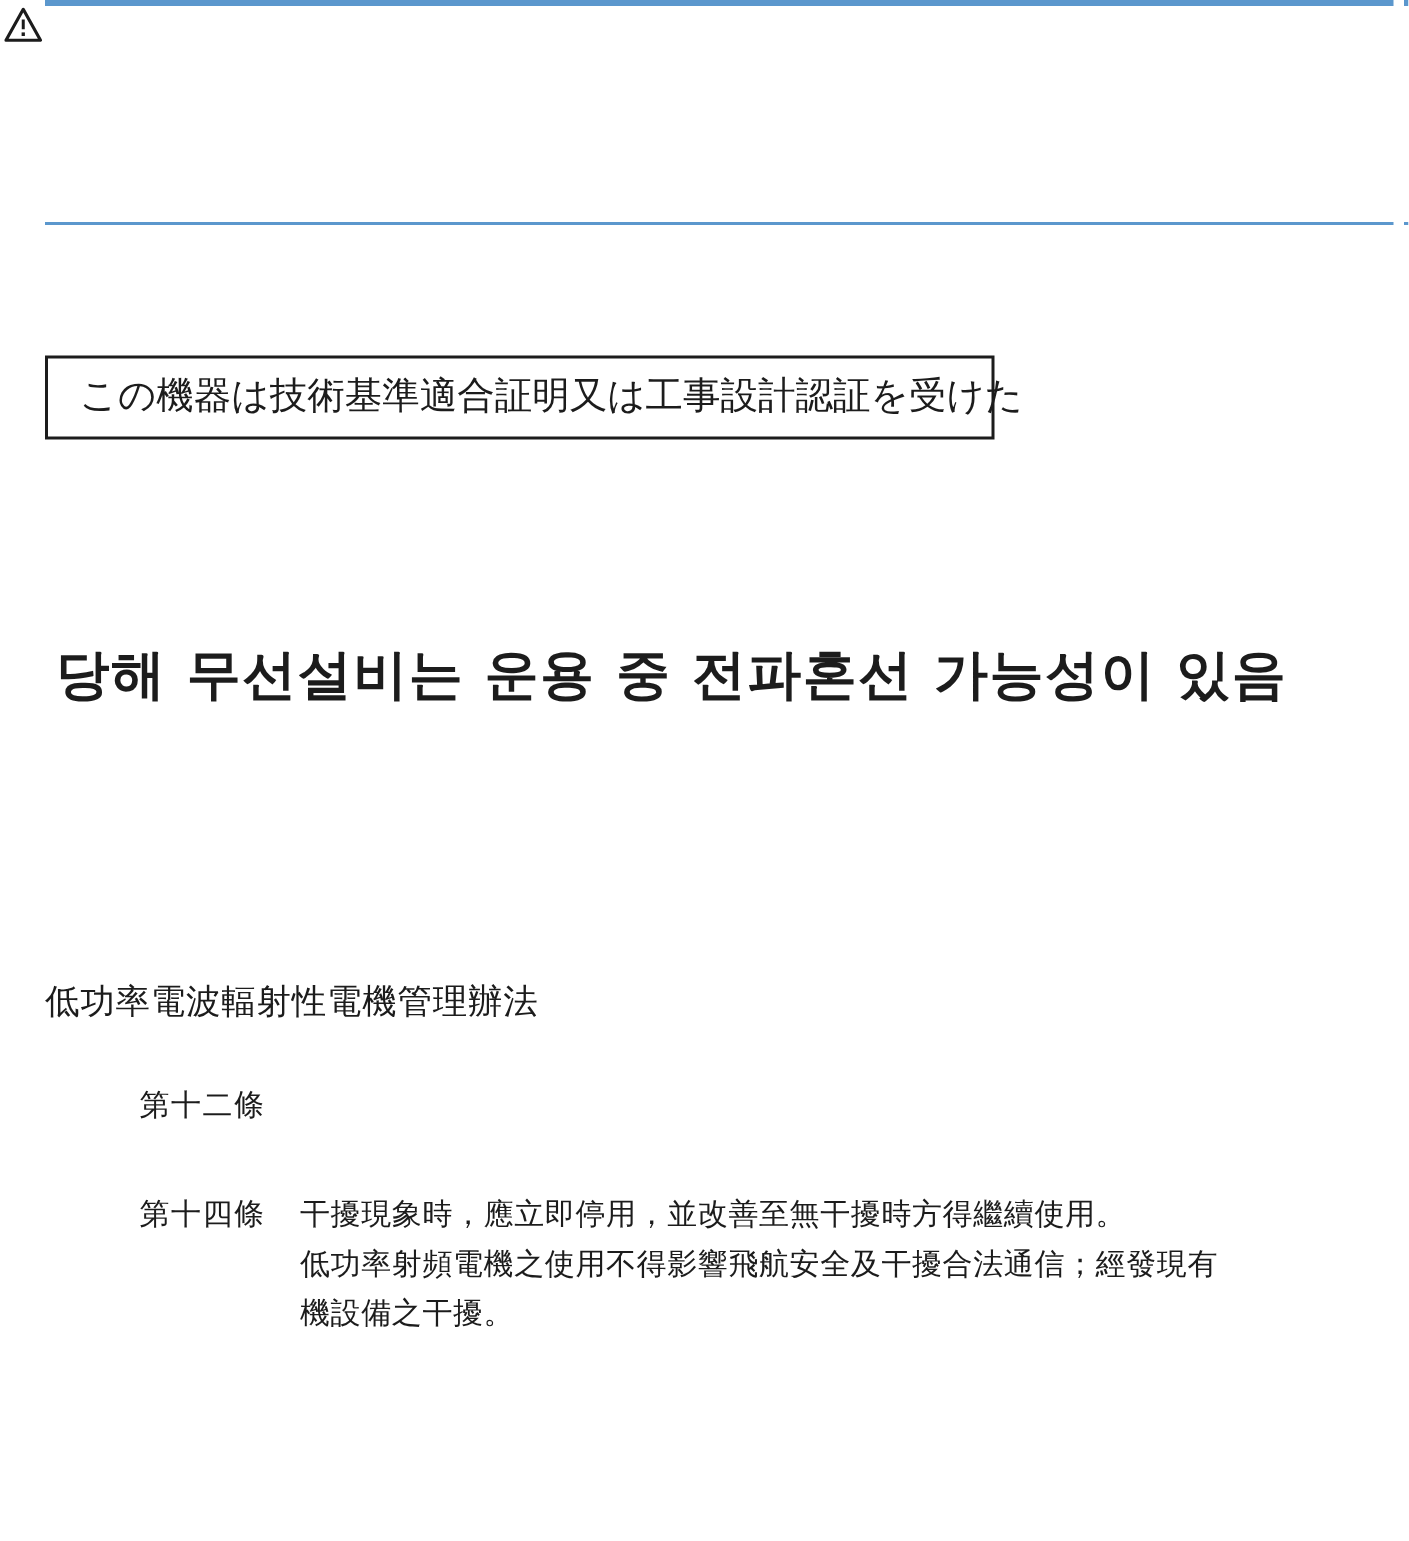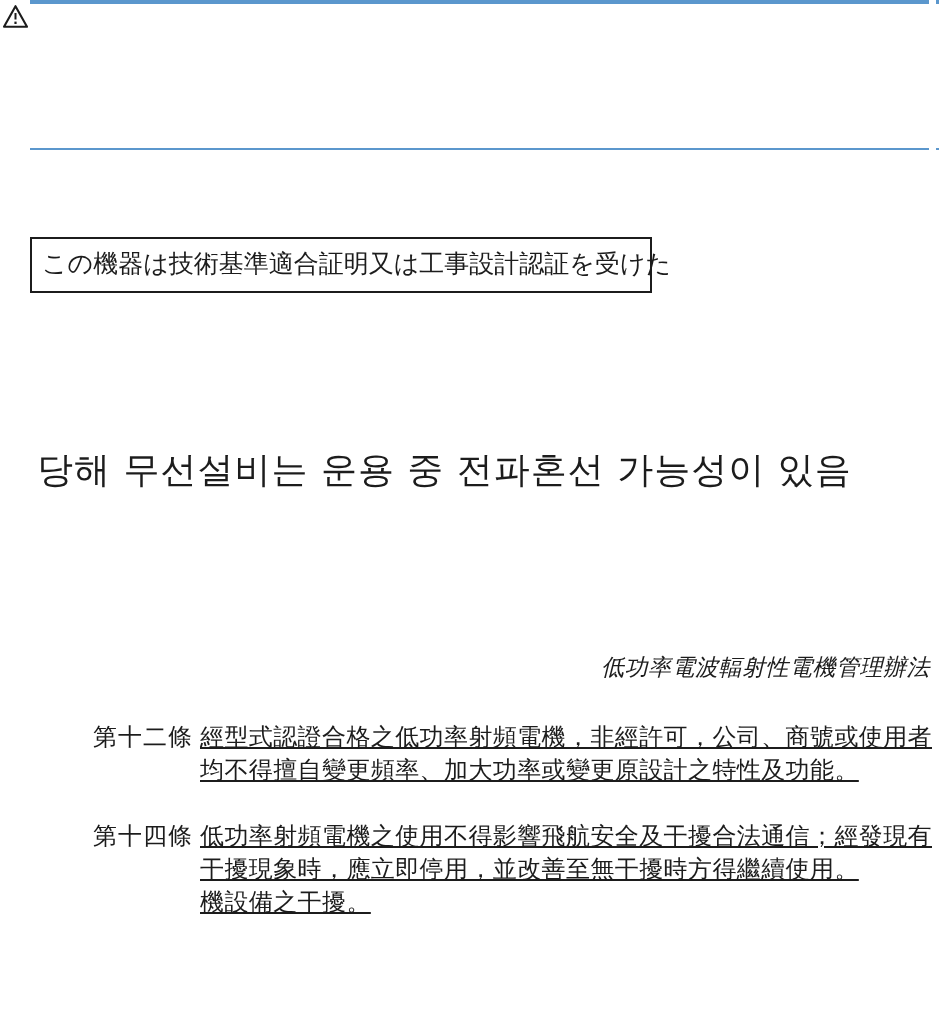--- a/index.html
+++ b/index.html
@@ -21,66 +21,64 @@
 
   
   .caution { position: absolute; left: 2px; top: 4px; width: 27px; height: 25px; }
 
   
   .jp-box {
     position: absolute;
     left: 30px; top: 237px;
     width: 603px;
     border: 2px solid #1c1c1c;
-    padding: 9px 5px 11px 10px;
+    padding: 9px 5px 11px 21px;
     font-family: "DejaVu Sans", "Liberation Sans", sans-serif;
     font-size: 25px;
     line-height: 32px;
     letter-spacing: 0px;
   }
   .jp-box .jp-line { white-space: nowrap; }
 
   
   .kr-line {
     position: absolute;
-    left: 37px; top: 446px;
+    left: 37px; top: 426px;
     font-family: "DejaVu Sans", "Liberation Sans", sans-serif;
-    font-weight: normal;
+    font-weight: bold;
     font-size: 36px;
     letter-spacing: 1px;
     white-space: nowrap;
   }
 
   
   .tw-title {
     position: absolute;
     left: 30px; top: 652px;
     width: 900px;
-    text-align: right;
+    text-align: left;
     font-size: 23px;
     letter-spacing: 0.5px;
-    font-style: italic;
   }
   .article {
     position: absolute;
     left: 93px;
-    font-size: 24px;
+    font-size: 20px;
     line-height: 33px;
-    text-decoration: underline;
   }
   .article .label {
     position: absolute;
     left: 0; top: 0;
     letter-spacing: 1px;
     white-space: nowrap;
   }
   .article .body { margin-left: 107px; width: 700px; }
   .article .body .line { white-space: nowrap; letter-spacing: 0.4px; }
   .article-12 { top: 721px; }
-  .article-14 { top: 820px; }
+  .article-14 { top: 794px; }
 </style>
 </head>
 <body>
 
 <div class="rule rule-top"></div>
 <div class="rule rule-top-frag"></div>
 <div class="rule rule-bottom"></div>
 <div class="rule rule-bottom-frag"></div>
 
 <svg class="caution" viewBox="0 0 27 25" xmlns="http://www.w3.org/2000/svg">
@@ -92,26 +90,22 @@
 <div class="jp-box">
   <div class="jp-line">この機器は技術基準適合証明又は工事設計認証を受けた</div>
 </div>
 
 <div class="kr-line">당해 무선설비는 운용 중 전파혼선 가능성이 있음</div>
 
 <div class="tw-title">低功率電波輻射性電機管理辦法</div>
 
 <div class="article article-12">
   <div class="label">第十二條</div>
-  <div class="body">
-    <div class="line">經型式認證合格之低功率射頻電機，非經許可，公司、商號或使用者</div>
-    <div class="line">均不得擅自變更頻率、加大功率或變更原設計之特性及功能。</div>
-  </div>
 </div>
 
 <div class="article article-14">
   <div class="label">第十四條</div>
   <div class="body">
+    <div class="line">干擾現象時，應立即停用，並改善至無干擾時方得繼續使用。</div>
     <div class="line">低功率射頻電機之使用不得影響飛航安全及干擾合法通信；經發現有</div>
-    <div class="line">干擾現象時，應立即停用，並改善至無干擾時方得繼續使用。</div>
     <div class="line">機設備之干擾。</div>
   </div>
 </div>
 
 </body></html>

